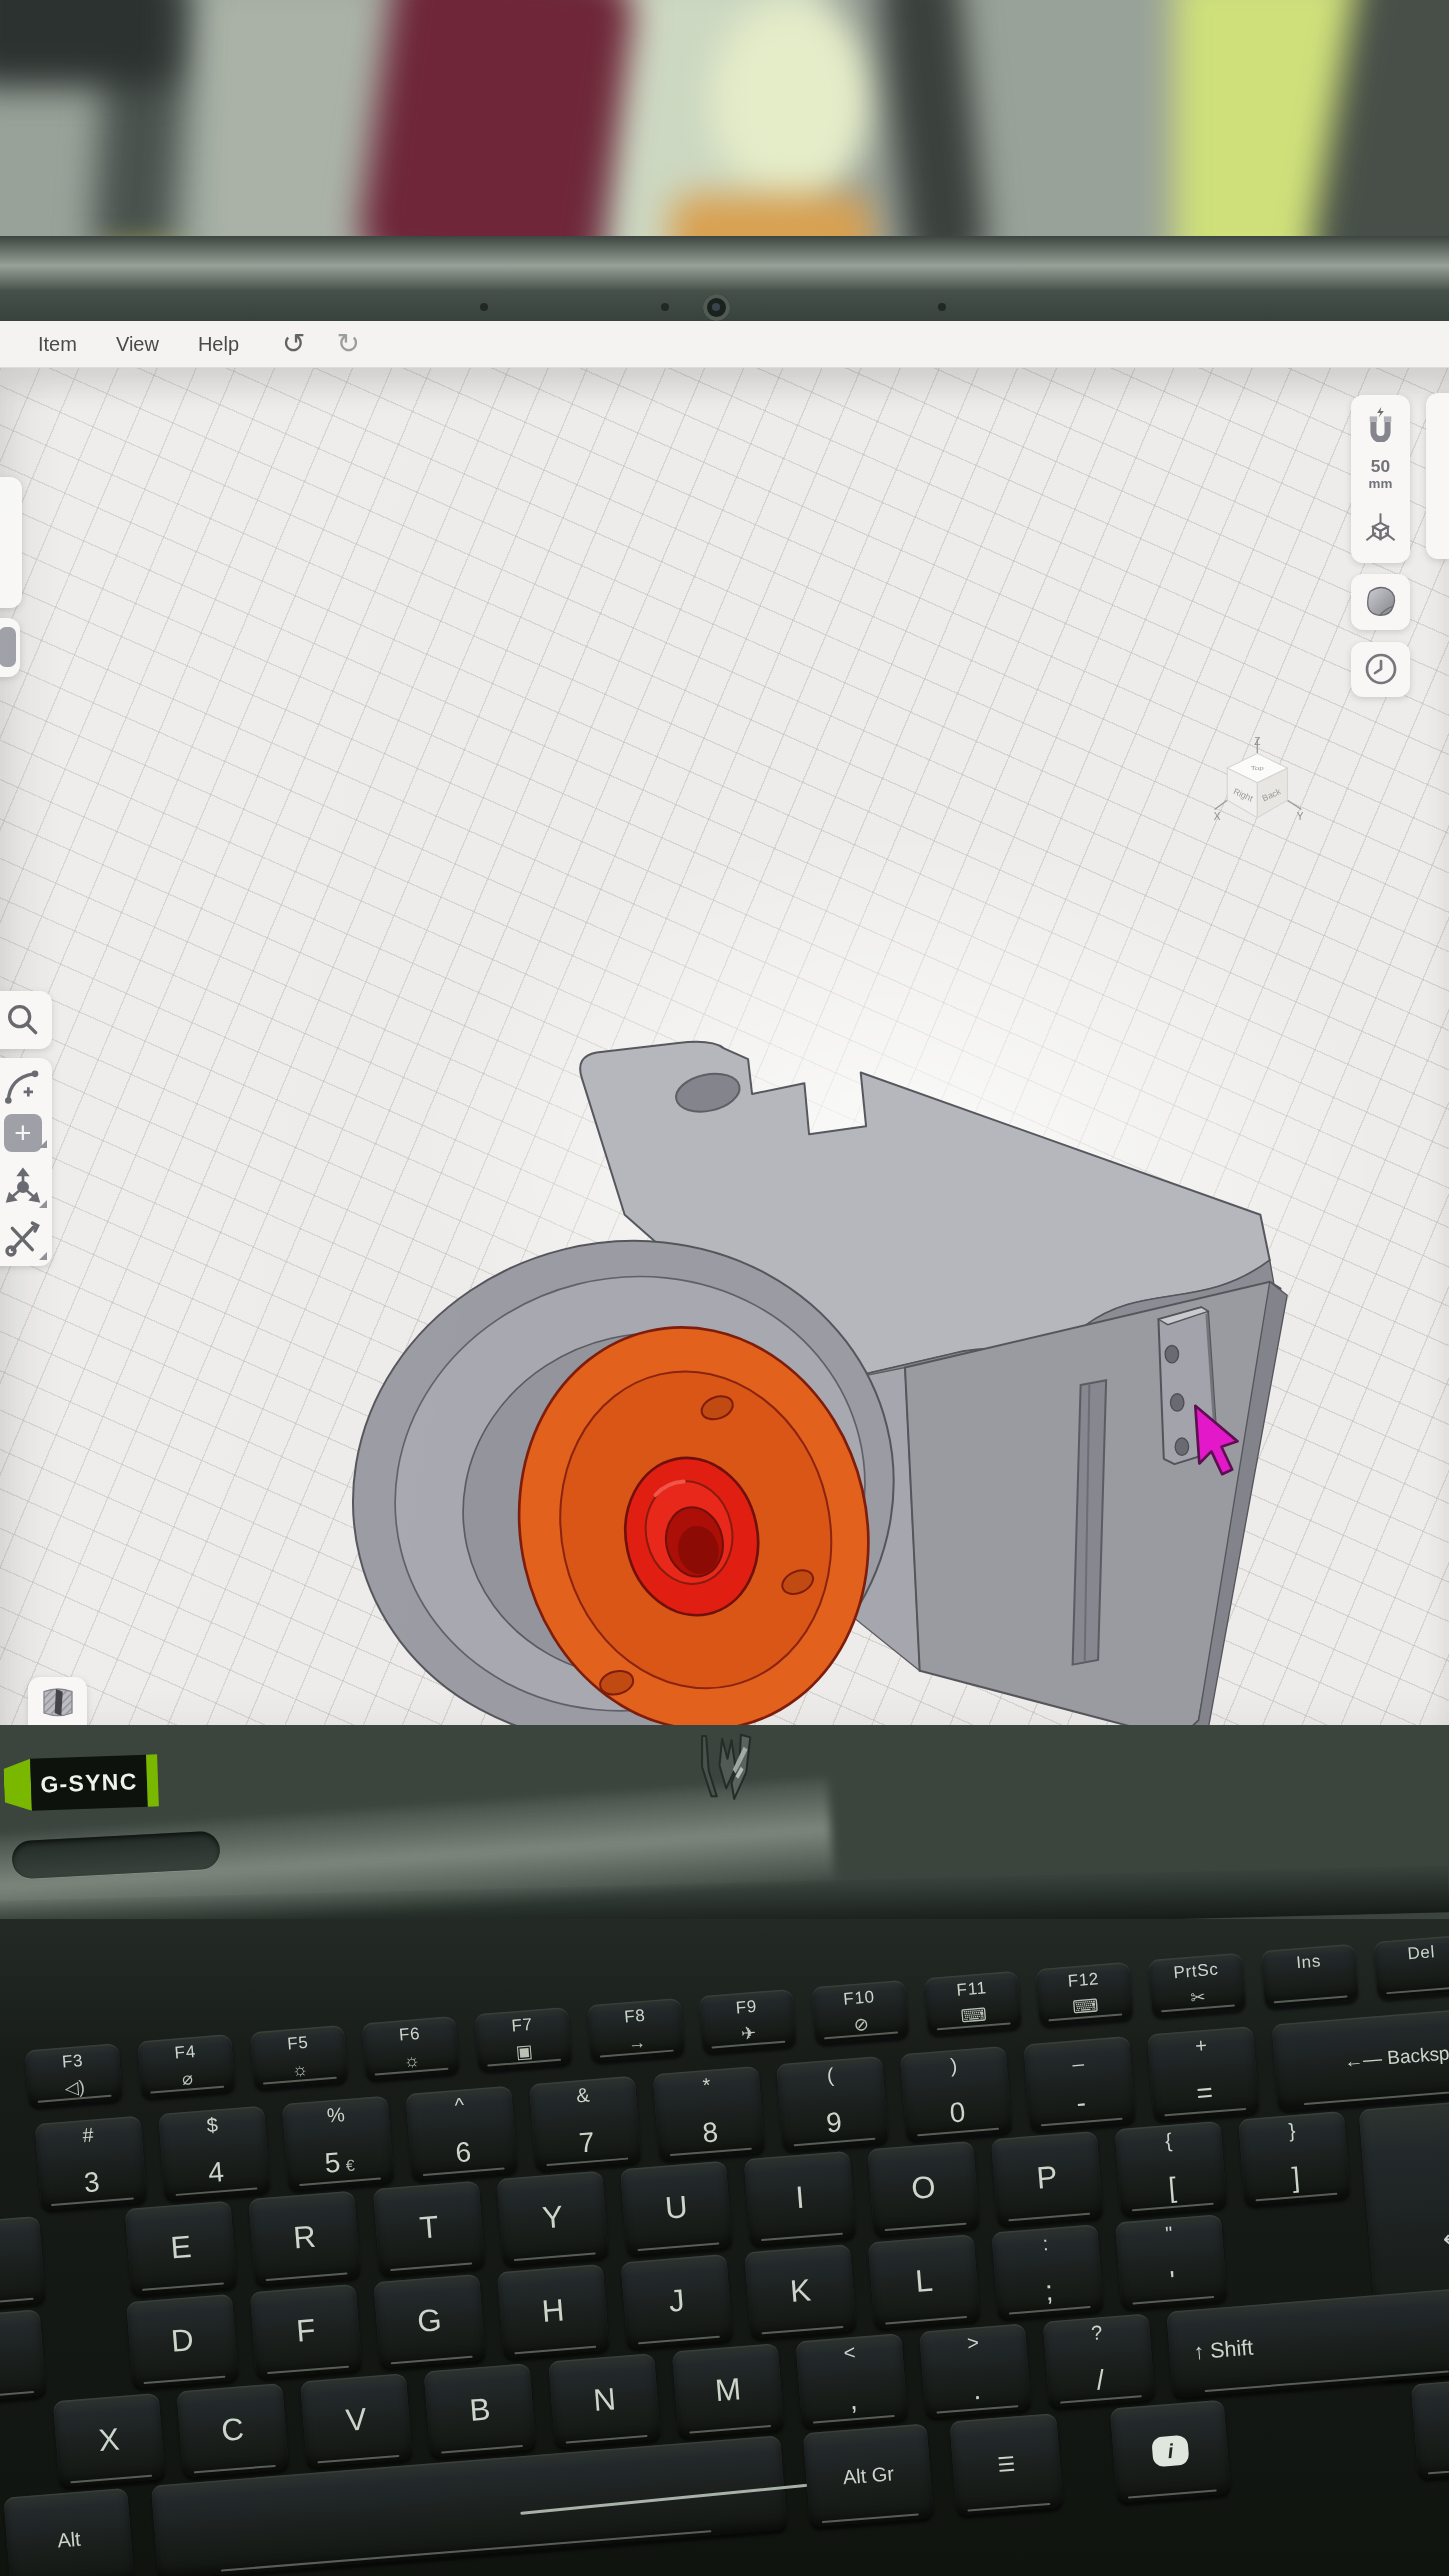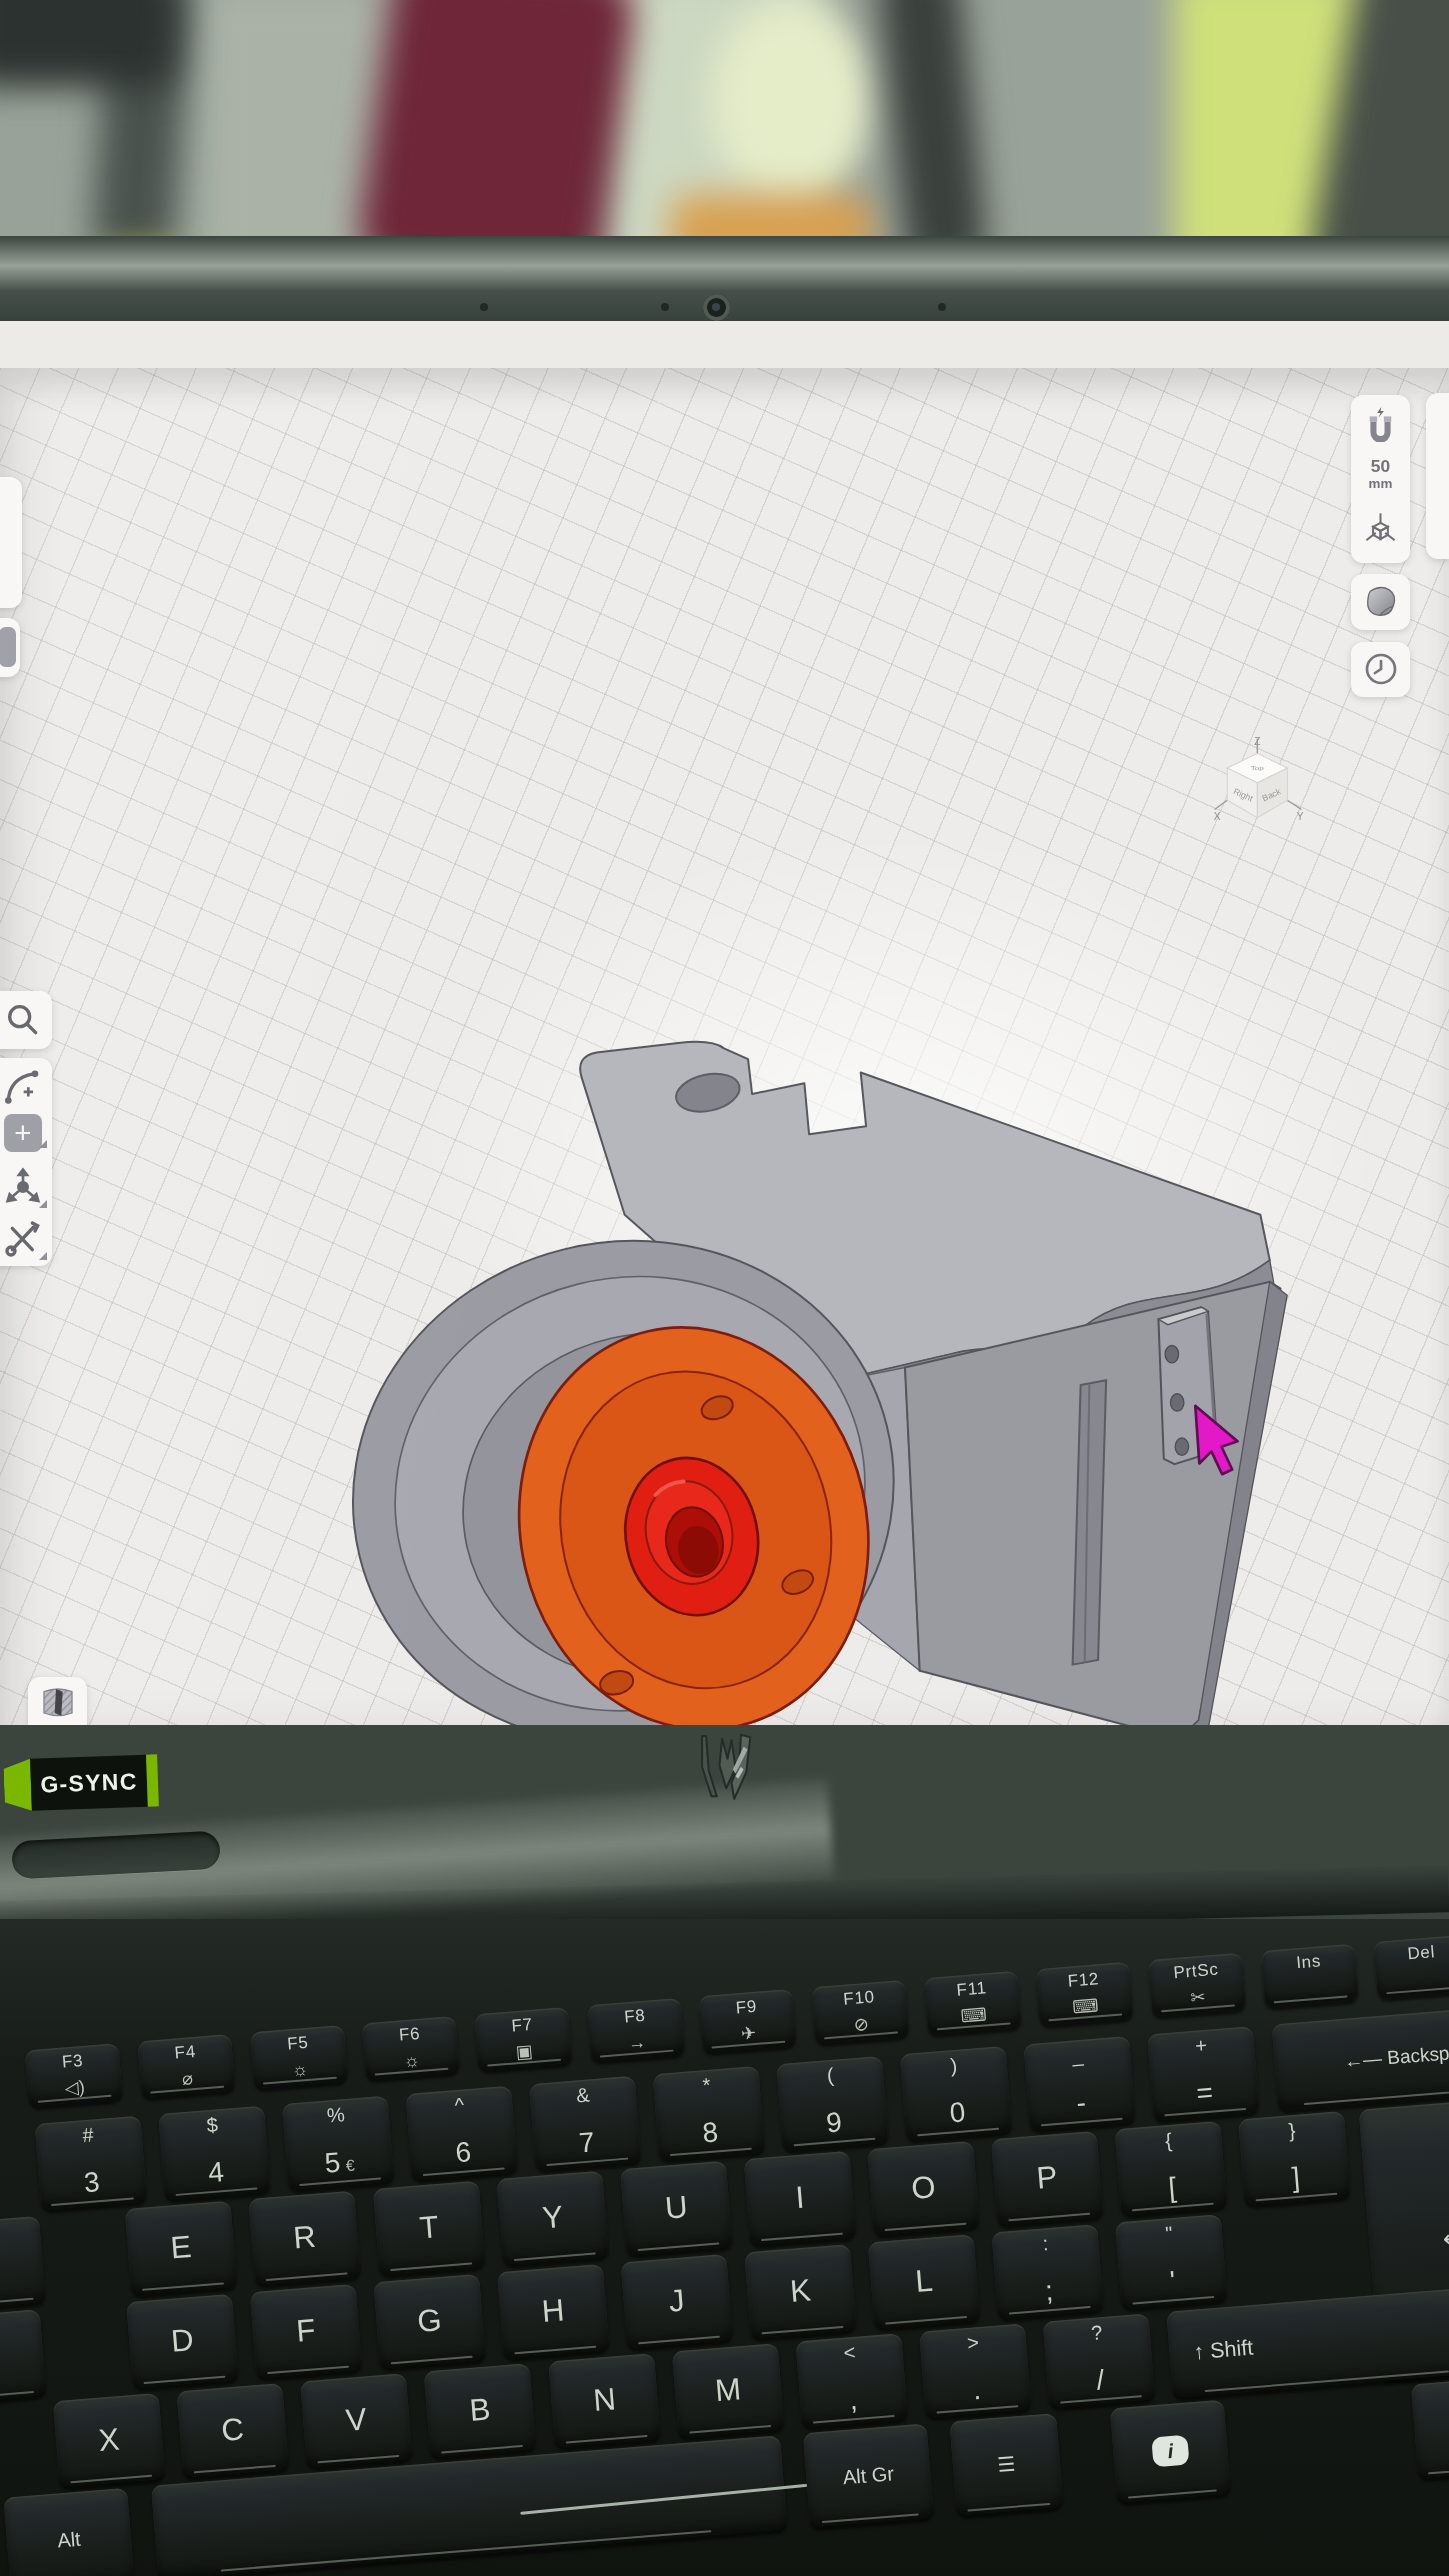--- a/index.html
+++ b/index.html
@@ -125,20 +125,27 @@
   <div class="bezel-top"></div>
   <div class="webcam">
       <i></i>
     </div>
   <div class="micdot" style="left:480px;"></div>
   <div class="micdot" style="left:661px;"></div>
   <div class="micdot" style="left:938px;"></div>
 
   <div class="screen">
 
+    <div class="menubar">
+      <span class="mi">Item</span>
+      <span class="mi">View</span>
+      <span class="mi">Help</span>
+      <span class="uicon">↺</span>
+      <span class="uicon redo">↻</span>
+    </div>
 
     <div class="canvas">
 
       <svg style="position:absolute;left:335px;top:624px;" width="979" height="778" viewBox="0 0 1460 1160">
 
         <g>
           <path d="M368,128 Q358,96 390,90 L512,76 Q562,70 580,84 L616,100 L622,152 L700,136 L707,212 L792,200 L784,120
                    L1380,332 L1394,400
                    C1292,476 1206,432 1118,498 C1048,550 988,520 918,540 L720,586 L432,332 Z" fill="#b6b6bd" stroke="#57575e" stroke-width="3" stroke-linejoin="round"></path>
 

